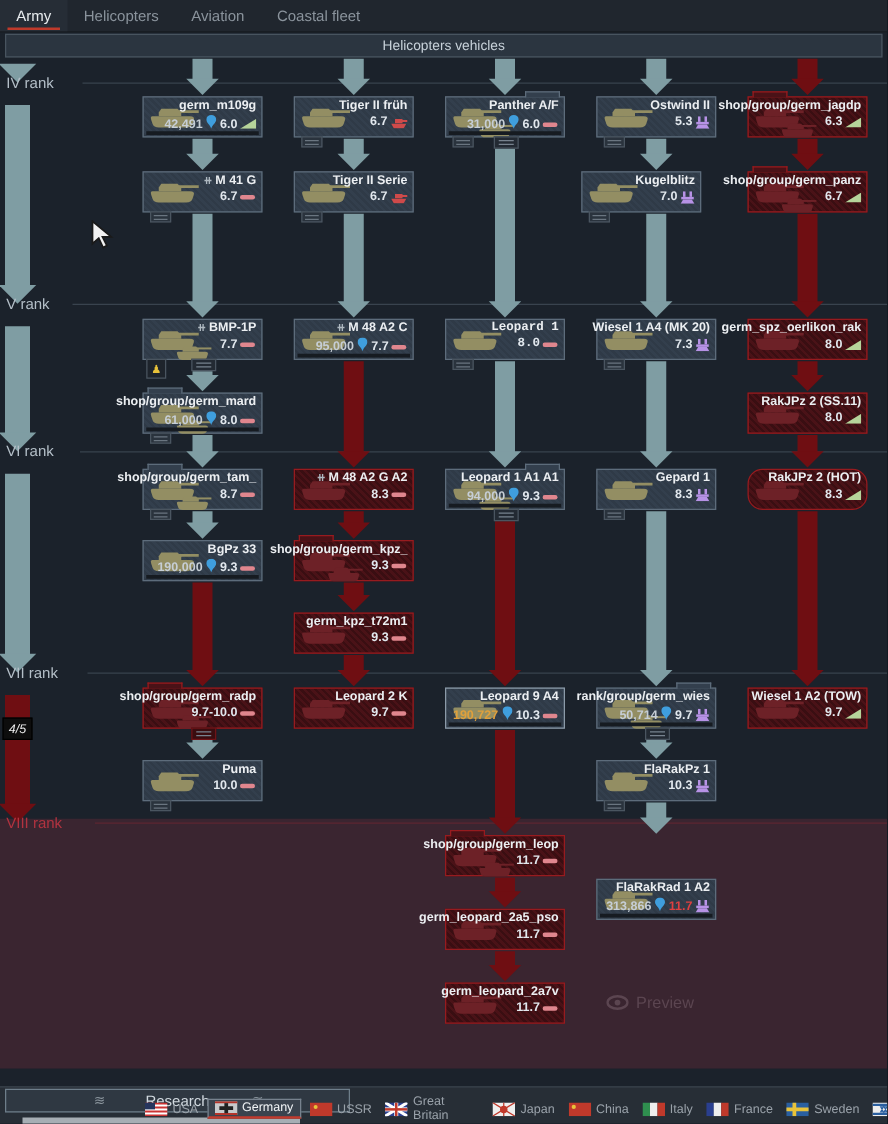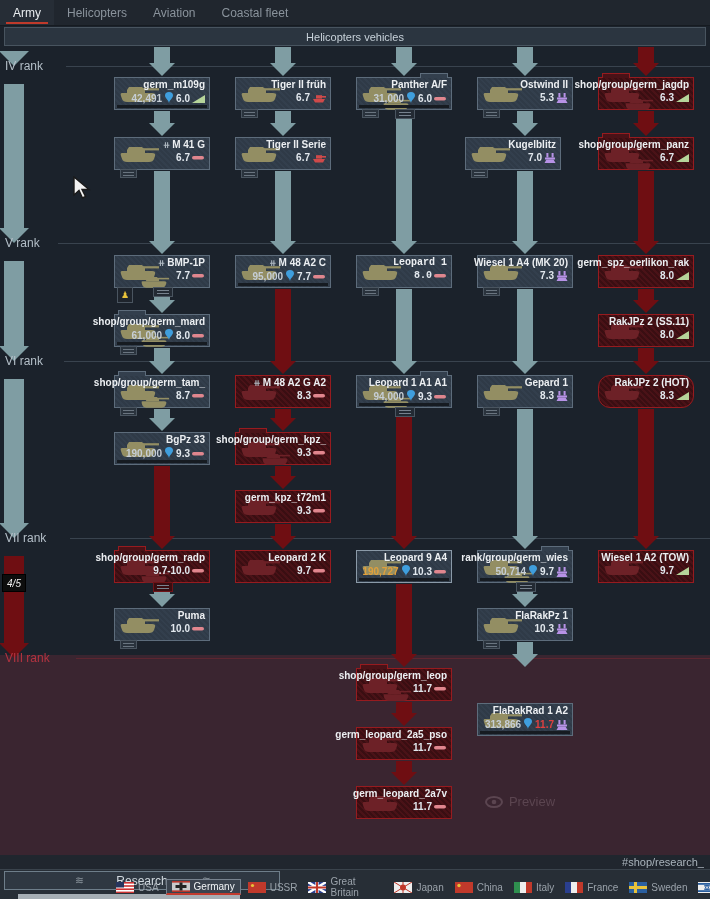--- a/index.html
+++ b/index.html
@@ -1161,21 +1161,20 @@
         </svg>
         <span>Preview</span>
       </div>
     </div>
 
     <svg id="cursor" width="20" height="24" viewBox="0 0 20 24">
       <path d="M2 1 L2 19 L7 14.5 L10.5 22 L13.5 20.5 L10 13.5 L17 13.5 Z" fill="#f2f2f2" stroke="#1a1a1a" stroke-width="1.4"></path>
     </svg>
   </div>
 
-  <div id="hash-strip">#shop/research_</div>
 
   <div id="footer">
     <div id="research-btn">
       <span class="wing">≋</span>
       <span class="rlabel">Research</span>
       <span class="wing">≋</span>
     </div>
     <div id="footer-partial"></div>
     <div id="nations">
         <div class="nation">

